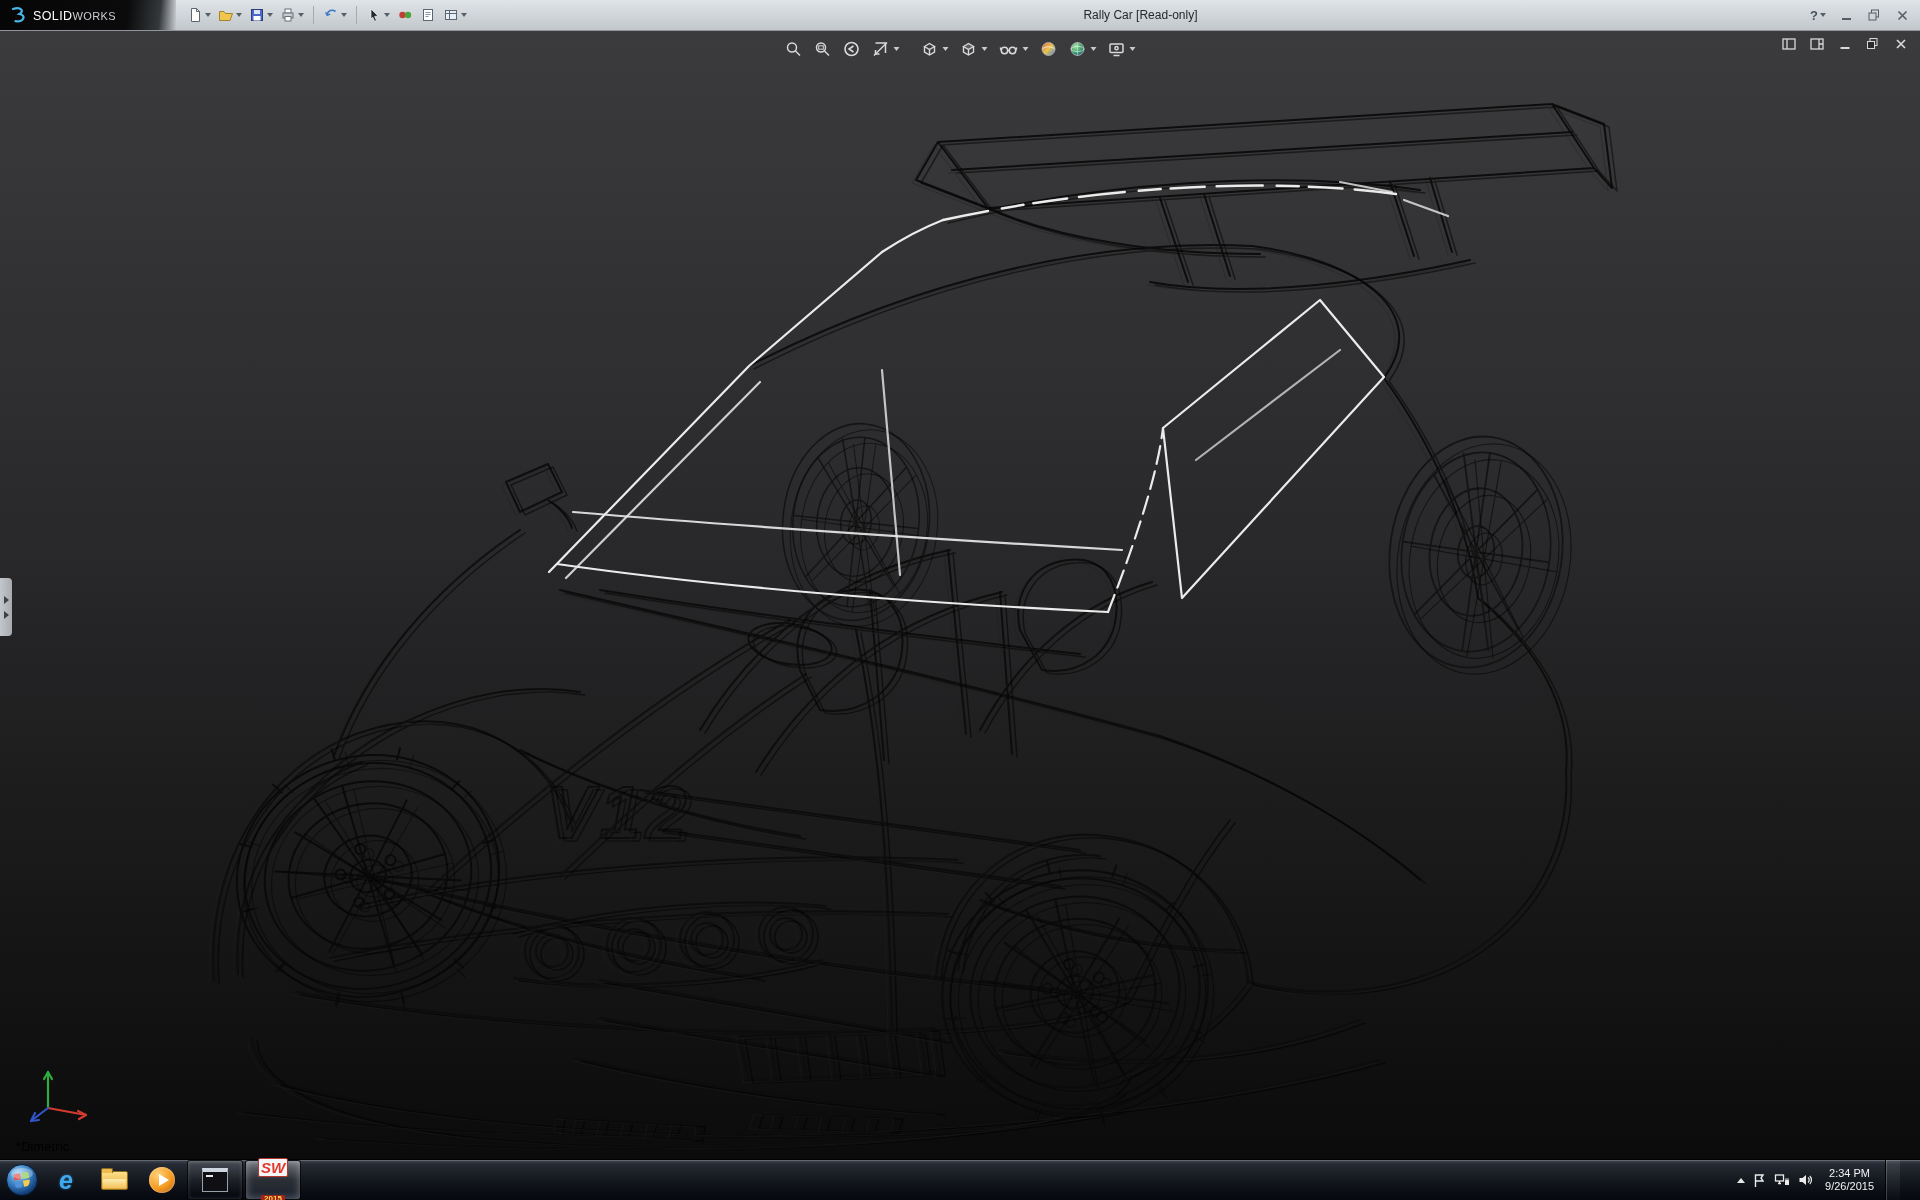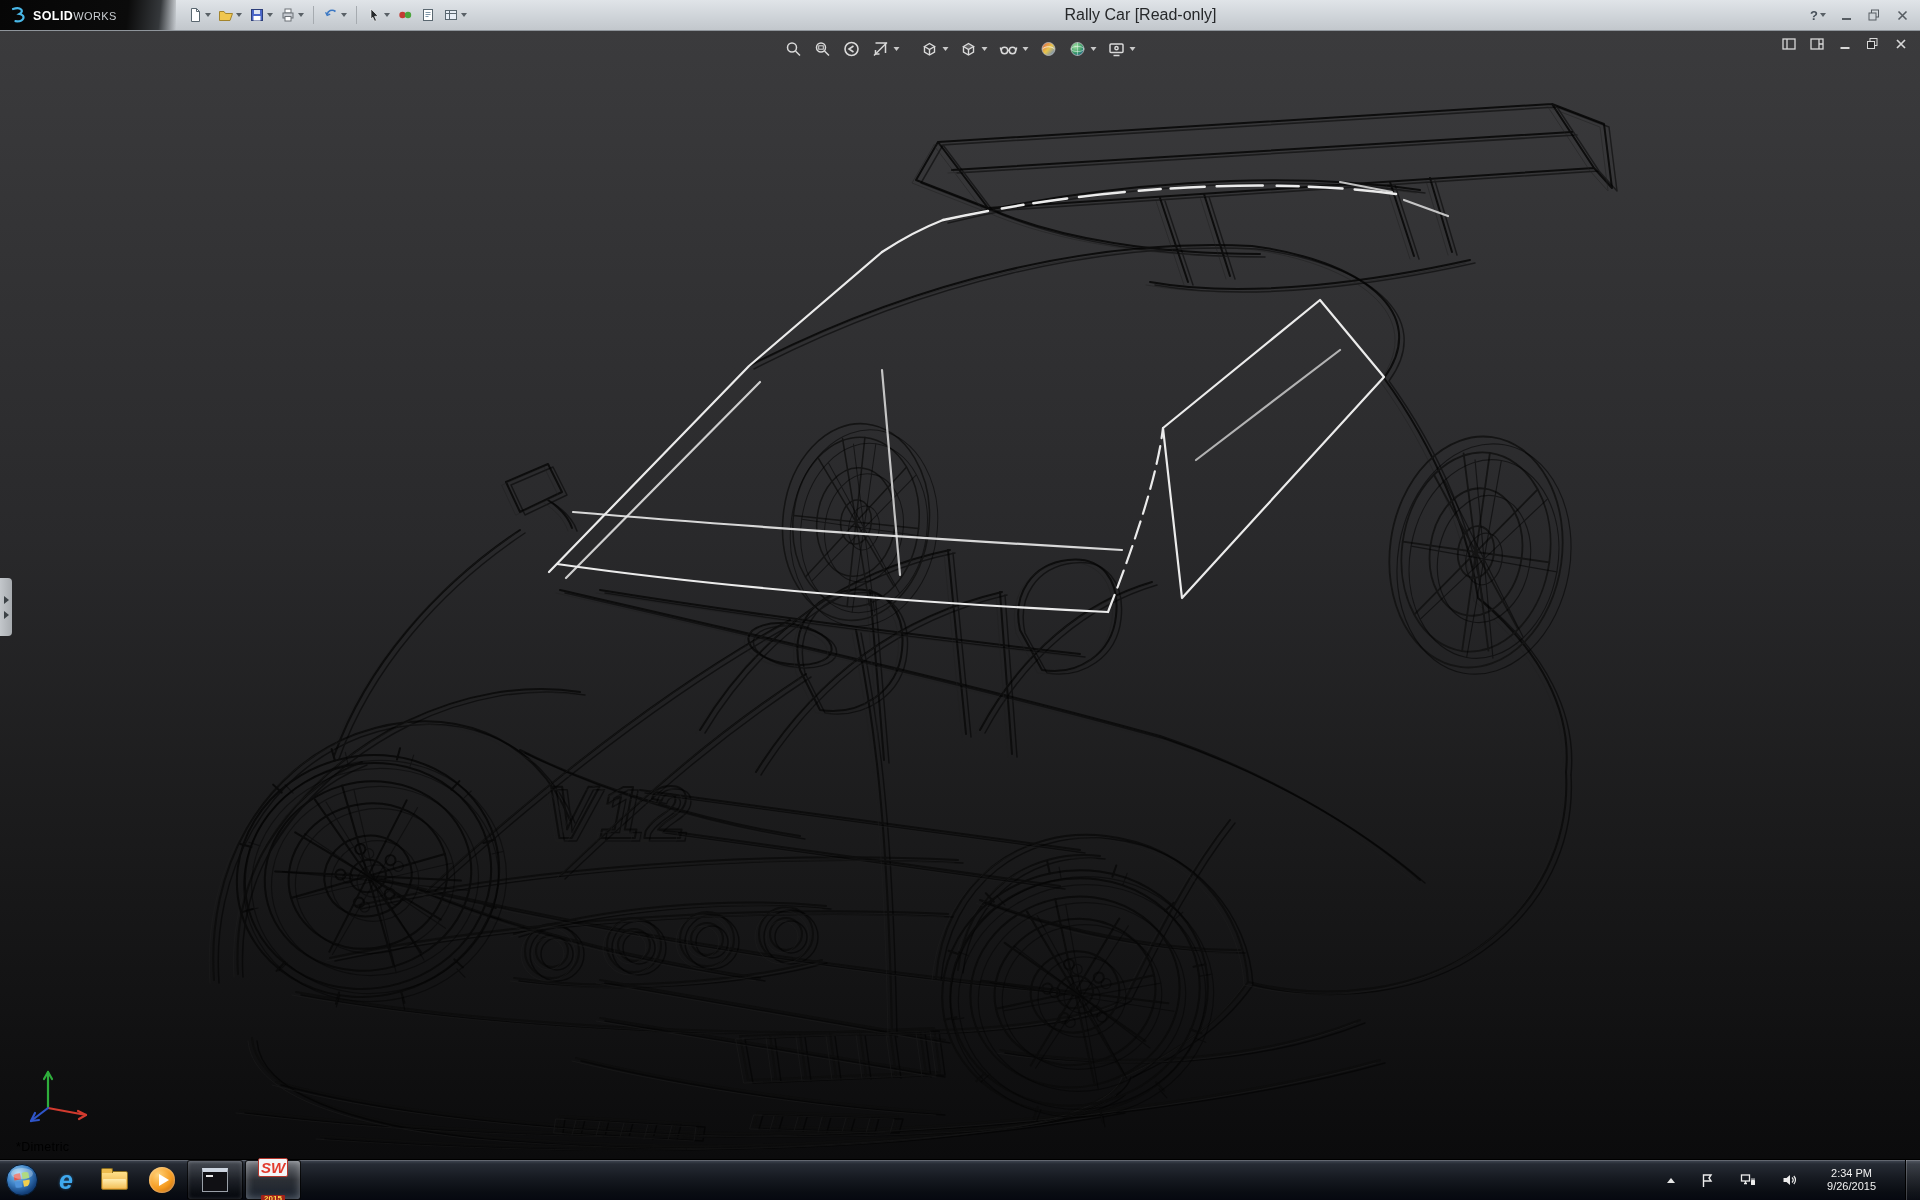--- a/index.html
+++ b/index.html
@@ -4,28 +4,28 @@
 <style>
   html,body{margin:0;padding:0;background:#000;}
   .screen{position:relative;width:1920px;height:1200px;overflow:hidden;font-family:"Liberation Sans",sans-serif;user-select:none;}
 
   
   .titlebar{position:absolute;top:0;left:0;right:0;height:30px;
     background:linear-gradient(180deg,#e0e4e8 0%,#cfd4d9 55%,#c2c7cc 100%);
     border-bottom:1px solid #8f959b;display:flex;align-items:center;z-index:30;}
   .logo{height:30px;width:168px;flex:0 0 auto;display:flex;align-items:center;gap:5px;padding-left:8px;
     background:linear-gradient(96deg,#060606 0%,#0b0b0b 72%,#35383b 90%,rgba(90,94,98,0) 100%);color:#fff;}
-  .brand-bold{font-size:12.5px;font-weight:bold;letter-spacing:.4px;color:#fff;}
+  .brand-bold{font-size:12.5px;font-weight:normal;letter-spacing:.4px;color:#fff;}
   .brand-light{font-size:11px;font-weight:400;letter-spacing:.4px;color:#c9cdd1;}
   .tb-toolbar{display:flex;align-items:center;gap:1px;margin-left:8px;}
   .tb-btn{display:flex;align-items:center;height:24px;padding:0 3px;border-radius:2px;cursor:default;}
   .tb-sep{width:1px;height:18px;background:#a6abb0;margin:0 5px;}
   .caret{width:0;height:0;border-left:3.5px solid transparent;border-right:3.5px solid transparent;border-top:4px solid #596066;margin-left:2px;}
   .app-title{position:absolute;left:59.4%;transform:translateX(-50%);top:0;height:30px;display:flex;align-items:center;
-    font-size:16px;color:#26282a;white-space:nowrap;}
+    font-size:12px;color:#26282a;white-space:nowrap;}
   .tb-right{position:absolute;right:10px;top:0;height:30px;display:flex;align-items:center;gap:12px;color:#565c62;}
   .help-btn{display:flex;align-items:center;font-size:13px;font-weight:bold;color:#47505a;}
   .winbtn{display:flex;align-items:center;justify-content:center;width:16px;height:16px;}
 
   
   .viewport{position:absolute;top:30px;left:0;width:1920px;height:1130px;overflow:hidden;
     background:linear-gradient(180deg,#3b3b3d 0%,#323234 22%,#29292b 45%,#1b1b1c 70%,#0b0b0c 100%);}
   .car{position:absolute;inset:0;}
 
   .headsup{position:absolute;top:8px;left:50%;transform:translateX(-50%);display:flex;align-items:center;gap:5px;z-index:5;}
@@ -60,21 +60,21 @@
   .folder::before{content:"";position:absolute;top:-4px;left:-1px;width:10px;height:4px;background:#edbb4e;border:1px solid #8a6d1f;border-bottom:none;border-radius:2px 2px 0 0;}
   .folder::after{content:"";position:absolute;left:1px;right:1px;bottom:1px;height:9px;background:linear-gradient(180deg,#ffedb0,#f3c25c);border-radius:1px;}
   .wmp{width:26px;height:26px;border-radius:50%;position:relative;
     background:radial-gradient(circle at 35% 30%,#ffd27a,#f59a1e 55%,#c06a10 85%);box-shadow:inset 0 0 3px rgba(255,255,255,.6);}
   .wmp::after{content:"";position:absolute;left:10px;top:7px;width:0;height:0;border-top:6px solid transparent;border-bottom:6px solid transparent;border-left:10px solid #fff;}
   .cmd{width:24px;height:19px;background:#101014;border:1px solid #9aa0a8;border-top:4px solid #cdd5e0;position:relative;}
   .cmd::after{content:"";position:absolute;left:3px;top:3px;width:7px;height:2px;background:#e8e8e8;}
   .swicon{display:flex;flex-direction:column;align-items:center;line-height:1;}
   .sw-letters{font-size:15px;font-weight:bold;font-style:italic;color:#e23b2e;background:#f4f6f8;border:1px solid #b4352b;border-radius:2px;padding:1px 2px;}
   .sw-year{margin-top:18px;font-size:8px;font-weight:bold;color:#ffd94a;background:#a1221a;padding:0 3px;border-radius:1px;}
-  .tray{margin-left:auto;display:flex;align-items:center;gap:23px;padding-right:0;height:40px;}
+  .tray{margin-left:auto;display:flex;align-items:center;gap:5px;padding-right:20px;height:40px;}
   .tray-arrow{width:0;height:0;border-left:4px solid transparent;border-right:4px solid transparent;border-bottom:5px solid #e6e6e6;}
   .tray-ico{display:flex;align-items:center;justify-content:center;width:18px;height:18px;}
   .clock{text-align:center;font-size:11px;color:#f2f2f2;line-height:13px;padding:0 6px;}
   .show-desktop{width:14px;height:40px;border-left:1px solid #000;box-shadow:inset 1px 0 0 rgba(255,255,255,.2);
     background:linear-gradient(180deg,rgba(255,255,255,.10),rgba(255,255,255,.02));}
 </style>
 </head>
 <body>
 
 <div class="screen">

